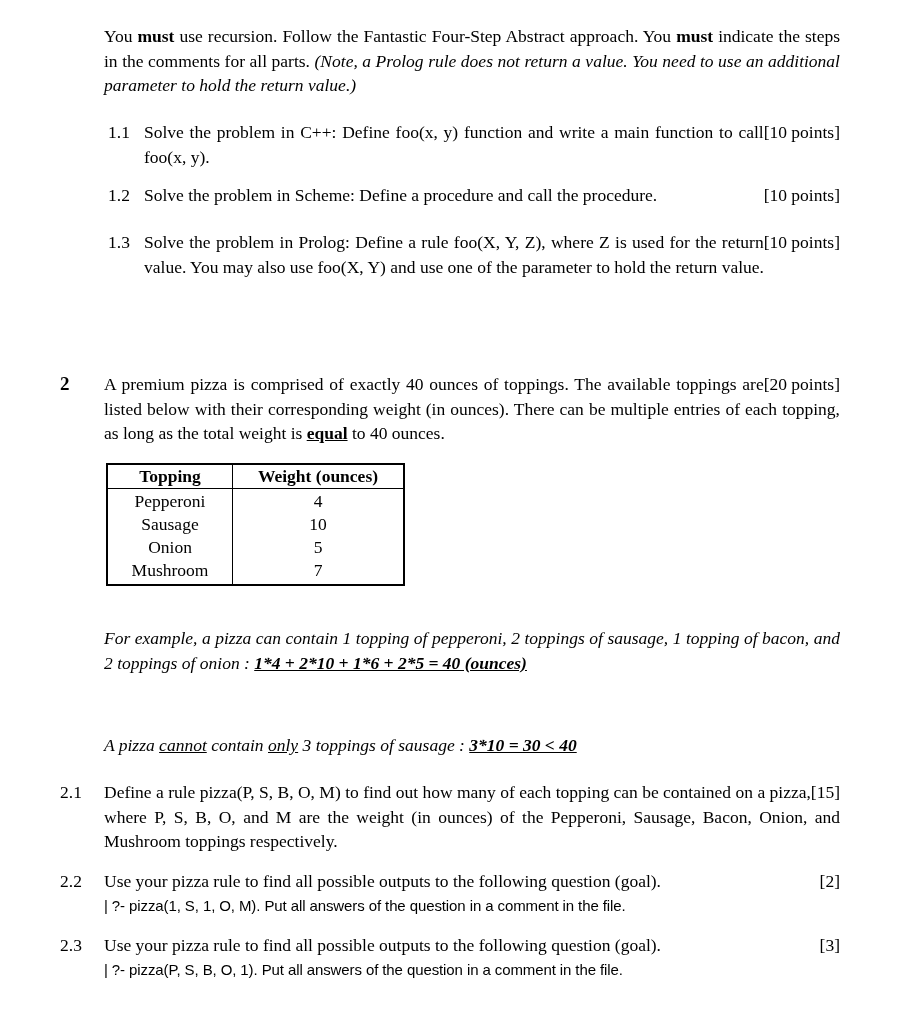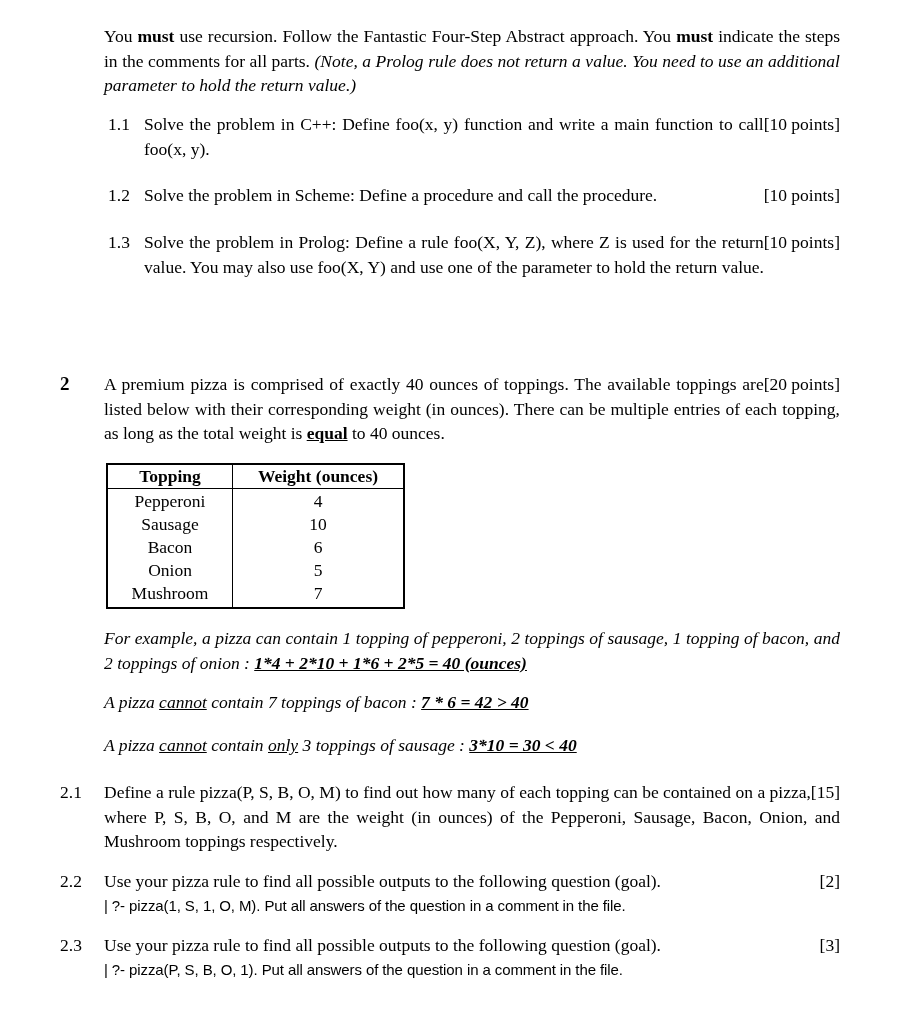--- a/index.html
+++ b/index.html
@@ -112,21 +112,21 @@
 </style>
 </head>
 <body>
 
 <div class="page">
 
   <div class="para" style="left:104px; top:24px; width:736px; text-align-last:left;">
     <span>You </span><span class="b">must</span><span> use recursion. Follow the Fantastic Four-Step Abstract approach. You </span><span class="b">must</span><span> indicate the steps in the comments for all parts. </span><span class="i">(Note, a Prolog rule does not return a value. You need to use an additional parameter to hold the return value.)</span>
   </div>
 
-  <div class="item" style="left:108px; top:112px; width:732px;">
+  <div class="item" style="left:108px; top:120px; width:732px;">
     <span class="item-num">1.1</span>
     <div class="item-body" style="margin-left:36px; width:696px;">
       <span class="pts">[10 points]</span>
       <span>Solve the problem in C++: Define foo(x, y) function and write a main function to call foo(x, y).</span>
     </div>
   </div>
 
   <div class="item" style="left:108px; top:183px; width:732px;">
     <span class="item-num">1.2</span>
     <div class="item-body" style="margin-left:36px; width:696px; text-align:left;">
@@ -162,42 +162,35 @@
       <tbody>
         <tr class="first-body">
           <td class="col1">Pepperoni</td>
           <td class="col2">4</td>
         </tr>
         <tr>
           <td class="col1">Sausage</td>
           <td class="col2">10</td>
         </tr>
         <tr>
-          <td class="col1">Bacon</td>
-          <td class="col2">6</td>
-        </tr>
-        <tr>
           <td class="col1">Onion</td>
           <td class="col2">5</td>
         </tr>
         <tr class="last-body">
           <td class="col1">Mushroom</td>
           <td class="col2">7</td>
         </tr>
       </tbody>
     </table>
   </div>
 
   <div class="para" style="left:104px; top:626px; width:736px; text-align-last:left;">
     <span class="i">For example, a pizza can contain 1 topping of pepperoni, 2 toppings of sausage, 1 topping of bacon, and 2 toppings of onion : </span><span class="biu">1*4 + 2*10 + 1*6 + 2*5 = 40 (ounces)</span>
   </div>
 
-  <div class="para" style="left:104px; top:690px; width:736px; text-align:left; text-align-last:left;">
-    <span class="i">A pizza </span><span class="i u">cannot</span><span class="i"> contain 7 toppings of bacon : </span><span class="biu">7 * 6 = 42 &gt; 40</span>
-  </div>
 
   <div class="para" style="left:104px; top:733px; width:736px; text-align:right; text-align-last:left;">
     <span class="i">A pizza </span><span class="i u">cannot</span><span class="i"> contain </span><span class="i u">only</span><span class="i"> 3 toppings of sausage : </span><span class="biu">3*10 = 30 &lt; 40</span>
   </div>
 
   <div class="item" style="left:60px; top:780px; width:780px;">
     <span class="item-num">2.1</span>
     <div class="item-body" style="margin-left:44px; width:736px;">
       <span class="pts">[15]</span>
       <span>Define a rule pizza(P, S, B, O, M) to find out how many of each topping can be contained on a pizza, where P, S, B, O, and M are the weight (in ounces) of the Pepperoni, Sausage, Bacon, Onion, and Mushroom toppings respectively.</span>

